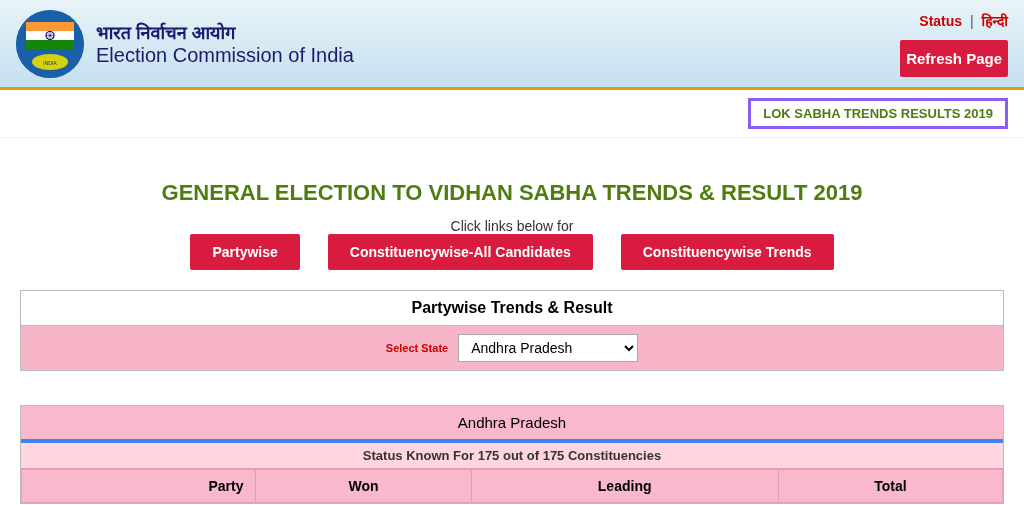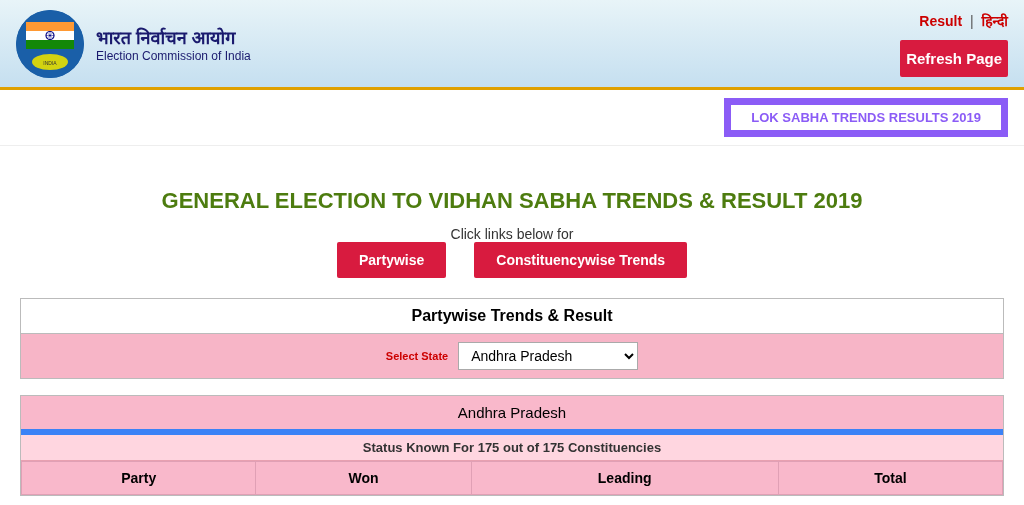--- a/index.html
+++ b/index.html
@@ -32,21 +32,21 @@
       flex-shrink: 0;
     }
 
     .header-text {}
     .header-hindi {
       font-size: 18px;
       color: #1a1a6e;
       font-weight: bold;
     }
     .header-english {
-      font-size: 12px;
+      font-size: 20px;
       color: #1a1a6e;
     }
 
     .header-right {
       display: flex;
       flex-direction: column;
       align-items: flex-end;
       gap: 10px;
     }
     .lang-links {
@@ -74,24 +74,24 @@
 
     
     .loksabha-bar {
       display: flex;
       justify-content: flex-end;
       padding: 8px 16px;
       background: #fff;
       border-bottom: 1px solid #eee;
     }
     .loksabha-link {
-      border: 7px solid #8b5cf6;
-      padding: 5px 20px;
+      border: 3px solid #8b5cf6;
+      padding: 5px 12px;
       font-size: 13px;
-      color: #8b5cf6;
+      color: #4d7c0f;
       font-weight: bold;
       text-decoration: none;
       cursor: pointer;
     }
 
     
     .main-content {
       padding: 10px 20px 20px;
     }
 
@@ -122,21 +122,21 @@
       padding: 10px 22px;
       font-size: 14px;
       font-weight: bold;
       cursor: pointer;
       border-radius: 2px;
     }
 
     
     .trends-box {
       border: 1px solid #bbb;
-      margin-bottom: 16px;
+      margin-bottom: 34px;
     }
     .trends-header {
       background: #fff;
       text-align: center;
       font-size: 16px;
       font-weight: bold;
       color: #000;
       padding: 8px;
       border-bottom: 1px solid #bbb;
     }
@@ -172,37 +172,37 @@
       font-size: 15px;
       color: #000;
     }
     .result-status-bar {
       background: #ffd6e0;
       text-align: center;
       padding: 5px;
       font-size: 13px;
       font-weight: bold;
       color: #333;
-      border-top: 6px solid #3b82f6;
+      border-top: 4px solid #3b82f6;
       border-bottom: 1px solid #e8a0b0;
     }
     .result-table {
       width: 100%;
       border-collapse: collapse;
     }
     .result-table th {
       background: #f9b8cb;
       padding: 8px 12px;
       font-size: 14px;
       font-weight: bold;
       color: #000;
       border: 1px solid #e0a0b5;
     }
     .result-table th:first-child {
-      text-align: center;
+      text-align: right;
     }
     .result-table th:not(:first-child) {
       text-align: center;
     }
   </style>
 </head>
 <body>
 
 <div class="header">
   <div class="header-left">
@@ -228,40 +228,41 @@
         <text x="34" y="55" font-size="5" fill="#333" text-anchor="middle" font-family="Arial">INDIA</text>
       </svg>
     </div>
     <div class="header-text">
       <div class="header-hindi">भारत निर्वाचन आयोग</div>
       <div class="header-english">Election Commission of India</div>
     </div>
   </div>
   <div class="header-right">
     <div class="lang-links">
-      <a>Result</a>
+      <a>Status</a>
       <span class="lang-divider">|</span>
       <a class="hindi-link">हिन्दी</a>
     </div>
     <button class="refresh-btn">Refresh Page</button>
   </div>
 </div>
 
 <div class="loksabha-bar">
   <a class="loksabha-link">LOK SABHA TRENDS RESULTS 2019</a>
 </div>
 
 <div class="main-content">
 
   <div class="page-title">GENERAL ELECTION TO VIDHAN SABHA TRENDS &amp; RESULT 2019</div>
 
   <div class="click-links-label">Click links below for</div>
 
   <div class="action-buttons">
     <button class="action-btn">Partywise</button>
+    <button class="action-btn">Constituencywise-All Candidates</button>
     <button class="action-btn">Constituencywise Trends</button>
   </div>
 
   <div class="trends-box">
     <div class="trends-header">Partywise Trends &amp; Result</div>
     <div class="trends-select-row">
       <span class="select-label">Select State</span>
       <select class="state-select">
         <option>Andhra Pradesh</option>
         <option>Karnataka</option>

